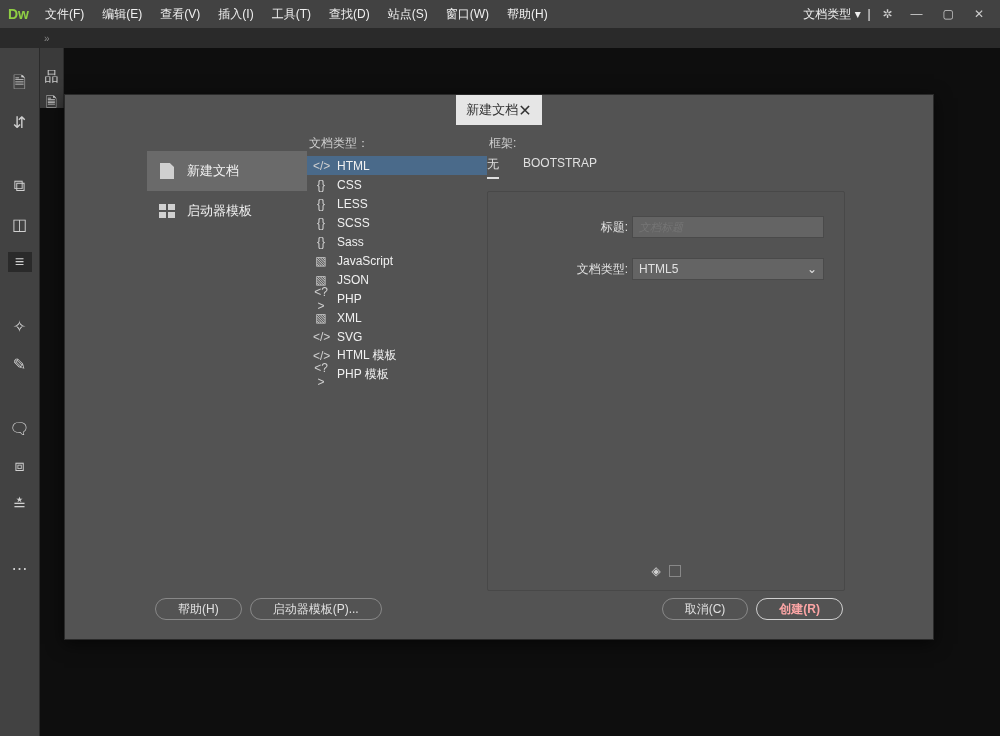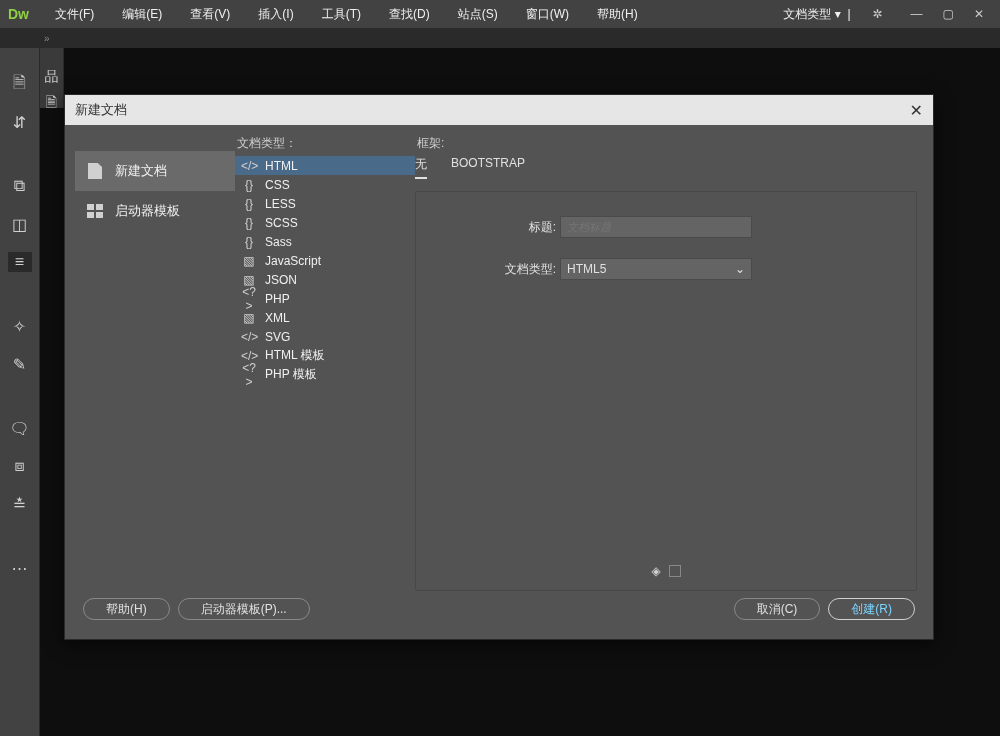--- a/index.html
+++ b/index.html
@@ -1,19 +1,19 @@
 <!DOCTYPE html>
 <html><head>
   <meta charset="utf-8">
   <style>
     * { margin: 0; padding: 0; box-sizing: border-box; font-family: "Microsoft YaHei", sans-serif; }
     body { background: #1a1a1a; width: 1000px; height: 736px; overflow: hidden; position: relative; }
     
     
-    .menubar { height: 28px; background: #424242; display: flex; align-items: center; padding: 0 8px; color: #f0f0f0; font-size: 12px; gap: 10px; }
+    .menubar { height: 28px; background: #424242; display: flex; align-items: center; padding: 0 8px; color: #f0f0f0; font-size: 12px; }
     .menubar .logo { color: #8fce44; font-weight: bold; font-size: 14px; margin-right: 16px; }
     .menubar .menu-item { margin-right: 18px; cursor: pointer; }
     .menubar .spacer { flex: 1; }
     .menubar .dev-dropdown { display: flex; align-items: center; margin-right: 12px; }
     .menubar .gear { margin-right: 18px; color: #d0d0d0; }
     .window-controls { display: flex; gap: 20px; margin-right: 8px; color: #ccc; }
     
     
     .tabstrip { height: 20px; background: #2a2a2a; display: flex; align-items: center; padding-left: 44px; }
     .tabstrip .tab-arrows { color: #888; font-size: 10px; }
@@ -24,21 +24,21 @@
     
     .tool-rail { position: absolute; left: 0; top: 48px; bottom: 0; width: 40px; background: #424242; display: flex; flex-direction: column; align-items: center; padding-top: 26px; gap: 18px; color: #d0d0d0; font-size: 16px; border-right: 1px solid #2a2a2a; }
     .tool-rail .tool-icon { width: 24px; height: 20px; display: flex; align-items: center; justify-content: center; cursor: pointer; }
     .tool-rail .tool-icon.active { background: #2a2a2a; }
     .tool-rail .sep { height: 8px; }
     
     
     .panel-dock { position: absolute; left: 40px; top: 48px; width: 24px; height: 60px; background: #3a3a3a; border-right: 1px solid #2a2a2a; display: flex; flex-direction: column; align-items: center; padding-top: 20px; gap: 6px; color: #ccc; font-size: 14px; }
 
     
-    .dialog { position: absolute; top: 94px; left: 64px; width: 870px; height: 546px; background: #535353; border: 1px solid #2a2a2a; box-shadow: 0 4px 16px rgba(0,0,0,0.6); display: flex; flex-direction: column; }
+    .dialog { position: absolute; top: 94px; left: 64px; width: 870px; height: 546px; background: #535353; border: 1px solid #2a2a2a; box-shadow: 0 4px 16px rgba(0,0,0,0.6); display: flex; flex-direction: column; align-items: center; }
     .dialog-titlebar { height: 30px; background: #e6e6e6; color: #333; display: flex; align-items: center; justify-content: space-between; padding: 0 10px; font-size: 13px; }
     .dialog-titlebar .close { cursor: pointer; font-size: 16px; }
     
     .dialog-body { flex: 1; display: flex; flex-direction: column; padding: 10px; }
     .columns { flex: 1; display: flex; gap: 0; }
     
     
     .col-categories { width: 160px; padding-top: 16px; }
     .cat-item { height: 40px; display: flex; align-items: center; padding-left: 10px; gap: 10px; color: #f0f0f0; font-size: 13px; cursor: pointer; }
     .cat-item.selected { background: #6a6a6a; }
@@ -67,21 +67,21 @@
     .css-side-icons { display: flex; flex-direction: column; gap: 4px; margin-left: 8px; color: #a0a0a0; font-size: 12px; }
     
     .form-spacer { flex: 1; }
     .extract-row { display: flex; align-items: center; justify-content: center; gap: 8px; color: #d0d0d0; font-size: 12px; margin-top: 80px; }
     .extract-row .chk { width: 12px; height: 12px; border: 1px solid #888; display: inline-block; }
     
     
     .dialog-footer { height: 34px; display: flex; align-items: center; padding: 0 8px 6px 8px; gap: 8px; }
     .footer-spacer { flex: 1; }
     .btn { height: 22px; padding: 0 22px; border: 1px solid #888; border-radius: 11px; background: transparent; color: #e0e0e0; font-size: 12px; cursor: pointer; display: flex; align-items: center; }
-    .btn.primary { border-color: #d0d0d0; color: #7dd3fc; }
+    .btn.primary { border-color: #d0d0d0; color: #fca5a5; font-weight: bold; }
     
     .ico-doc { width:14px; height:16px; background:#d0d0d0; clip-path: polygon(0 0, 70% 0, 100% 25%, 100% 100%, 0 100%); display:inline-block; }
     .ico-tiles { width:16px; height:14px; display:inline-grid; grid-template-columns:1fr 1fr; grid-template-rows:1fr 1fr; gap:2px; }
     .ico-tiles span { background:#d0d0d0; }
   </style>
 </head>
 <body>
 
 <div class="menubar">
   <span class="logo">Dw</span>

